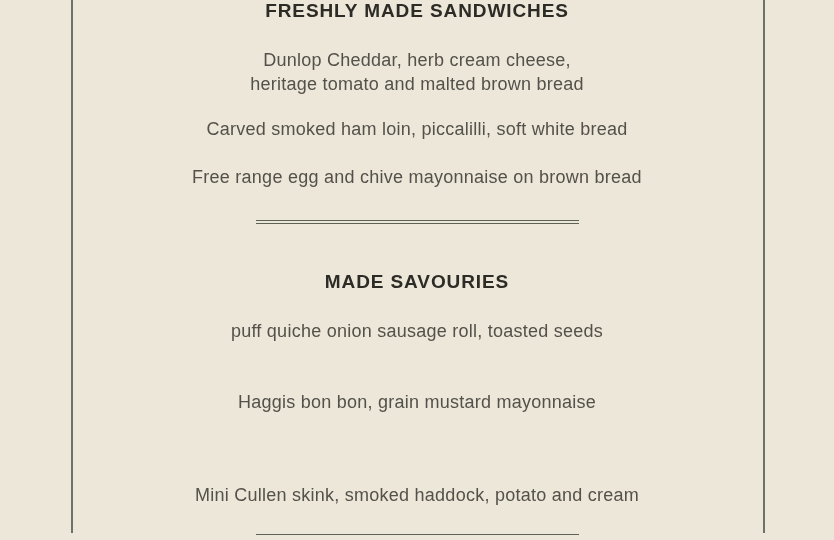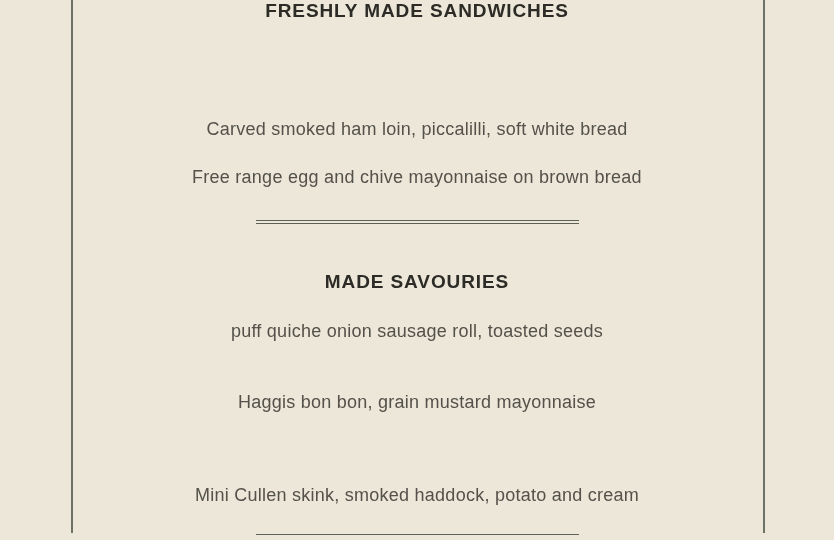--- a/index.html
+++ b/index.html
@@ -69,20 +69,22 @@
 <body>
 
 <div class="page">
 
   <div class="rule rule-left"></div>
   <div class="rule rule-right"></div>
 
   <h2 class="block section-title" style="top:-2px">FRESHLY MADE SANDWICHES</h2>
 
   <p class="block item" style="top:48px">
+    <span class="line">Dunlop Cheddar, herb cream cheese,</span>
+    <span class="line">heritage tomato and malted brown bread</span>
   </p>
 
   <p class="block item" style="top:117px">
     <span class="line">Carved smoked ham loin, piccalilli, soft white bread</span>
   </p>
 
   <p class="block item" style="top:165px">
     <span class="line">Free range egg and chive mayonnaise on brown bread</span>
   </p>
 

